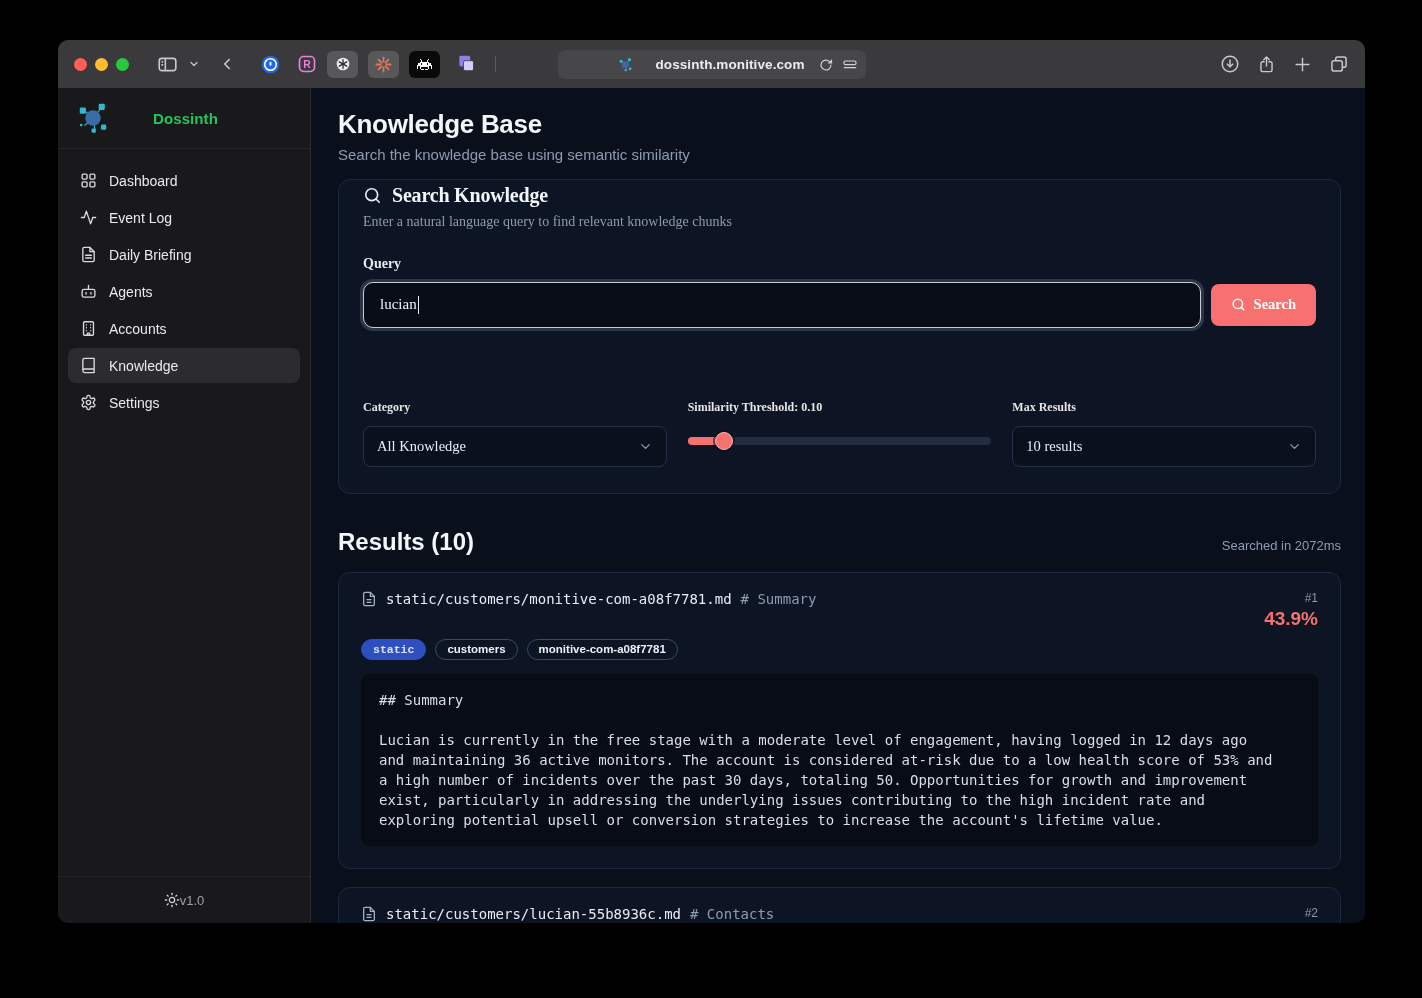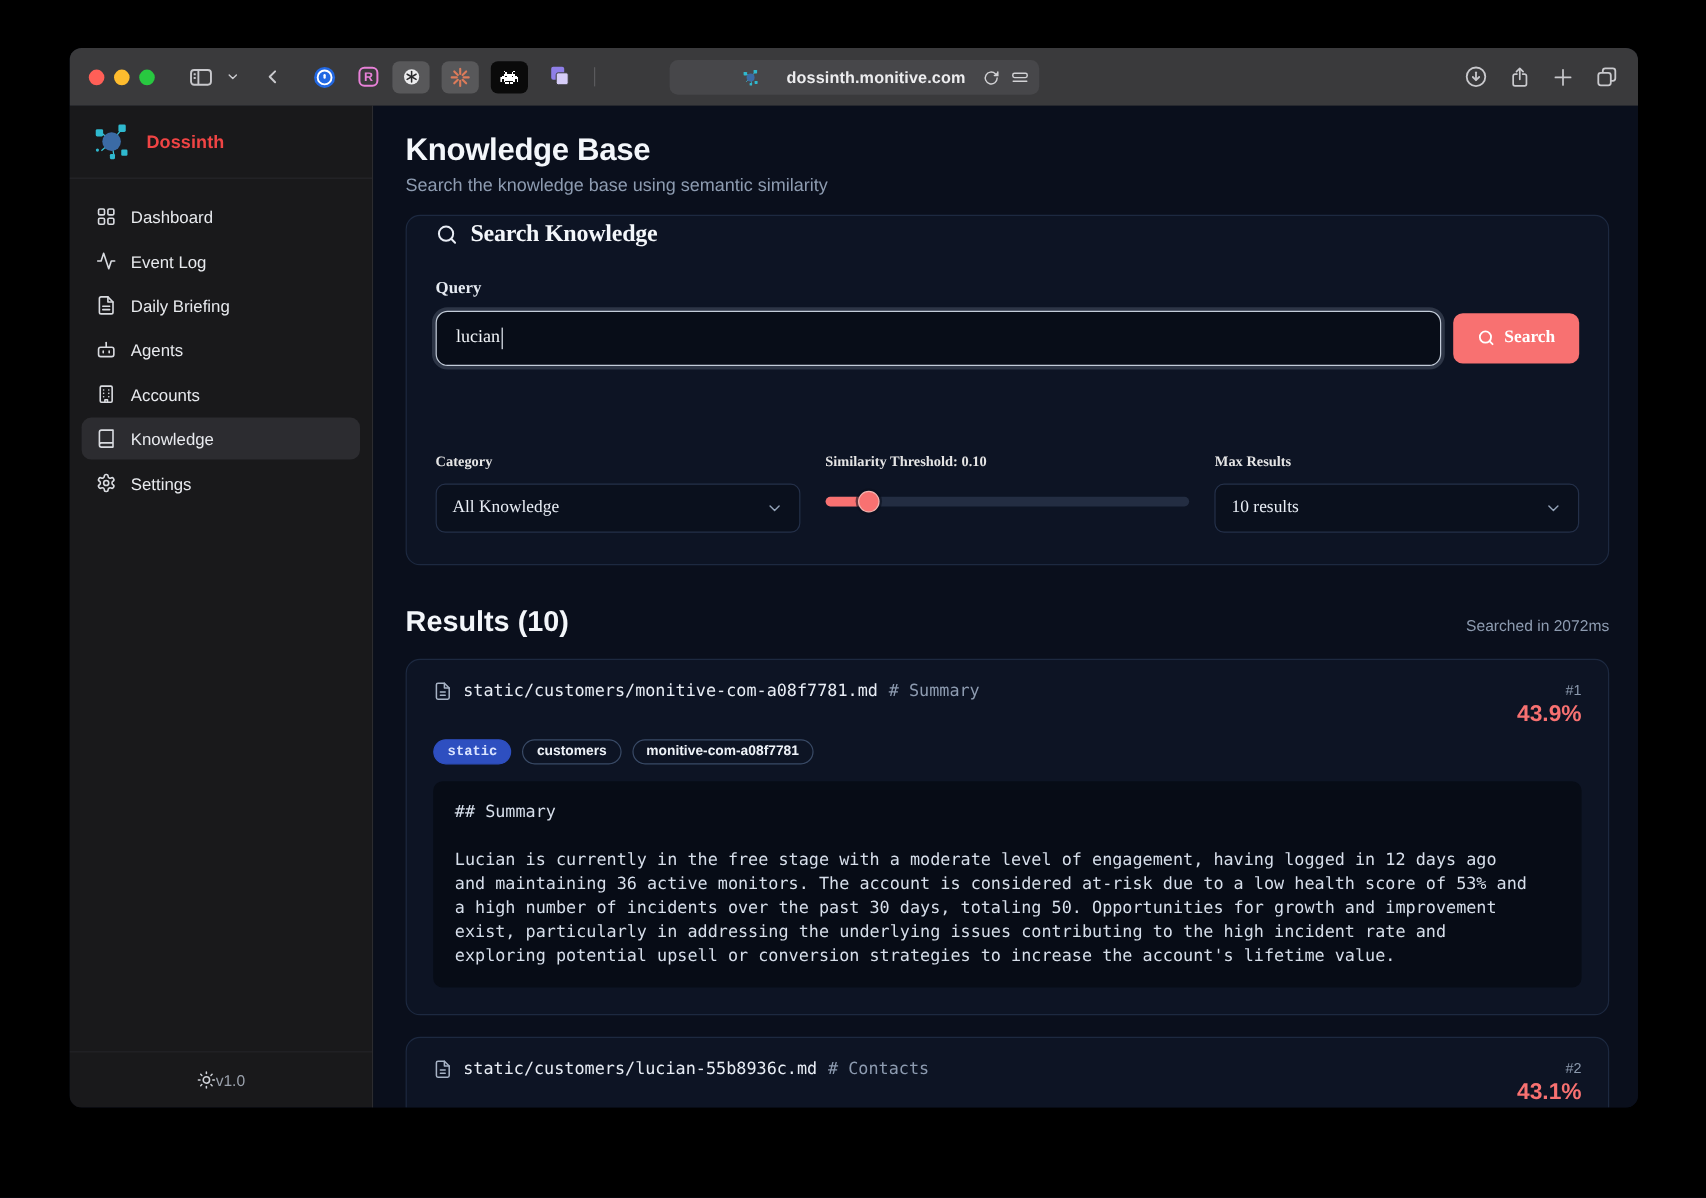--- a/index.html
+++ b/index.html
@@ -50,21 +50,21 @@
   }
   .urlbar .bar-icons{position:absolute;right:8px;display:flex;gap:9px;align-items:center;color:#d2d2d5;}
   .chrome-right{margin-left:auto;display:flex;gap:17px;align-items:center;color:#c9c9cd;}
   
   .app{flex:1;display:flex;min-height:0;}
   .sidebar{
     width:253px;flex:0 0 253px;background:#19191b;border-right:1px solid #2c2c30;
     display:flex;flex-direction:column;
   }
   .brand-row{display:flex;align-items:center;gap:12px;padding:13px 18px;border-bottom:1px solid #26262a;}
-  .brand-name{color:#ef4444;font-size:15px;font-weight:700;letter-spacing:.1px;}
+  .brand-name{color:#22c55e;font-size:15px;font-weight:700;letter-spacing:.1px;margin-left:31px;}
   .nav{padding:14px 10px 0 10px;display:flex;flex-direction:column;gap:2px;}
   .nav-item{
     display:flex;align-items:center;gap:12px;height:35px;padding:0 12px;border-radius:8px;
     color:#e8eaee;font-size:14px;cursor:pointer;
   }
   .nav-item .icn{color:#d9dbe0;}
   .nav-item.active{background:#2c2c30;gap:12px;}
   .side-footer{
     margin-top:auto;border-top:1px solid #232327;padding:15px 20px;
     display:flex;align-items:center;justify-content:center;color:#cfd2d8;
@@ -424,20 +424,21 @@
       <div class="search-card">
         <div class="card-head">
           <span class="icn">
               <svg width="19" height="19" viewBox="0 0 24 24" fill="none" stroke="#e8edf5" stroke-width="2.1" stroke-linecap="round">
                 <circle cx="11" cy="11" r="7.5"></circle>
                 <line x1="20.5" y1="20.5" x2="16.4" y2="16.4"></line>
               </svg>
             </span>
           <span class="card-title">Search Knowledge</span>
         </div>
+        <div class="card-sub">Enter a natural language query to find relevant knowledge chunks</div>
 
         <label class="field-label">Query</label>
         <div class="query-row">
           <div class="query-input">
             <span>lucian</span>
               <span class="caret"></span>
           </div>
           <div class="search-btn">
             <span class="icn">
                 <svg width="15" height="15" viewBox="0 0 24 24" fill="none" stroke="#fff" stroke-width="2.4" stroke-linecap="round">

